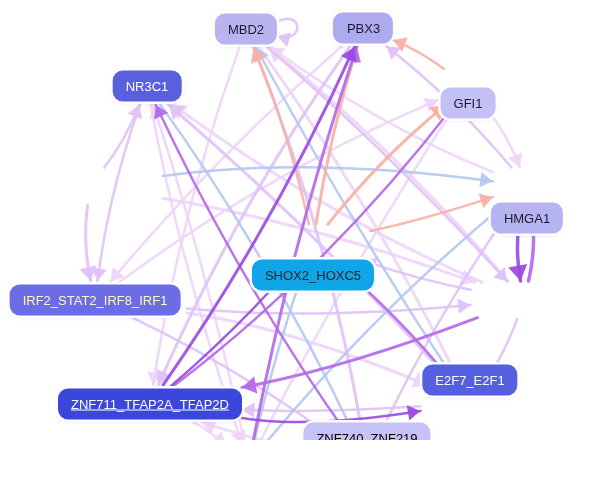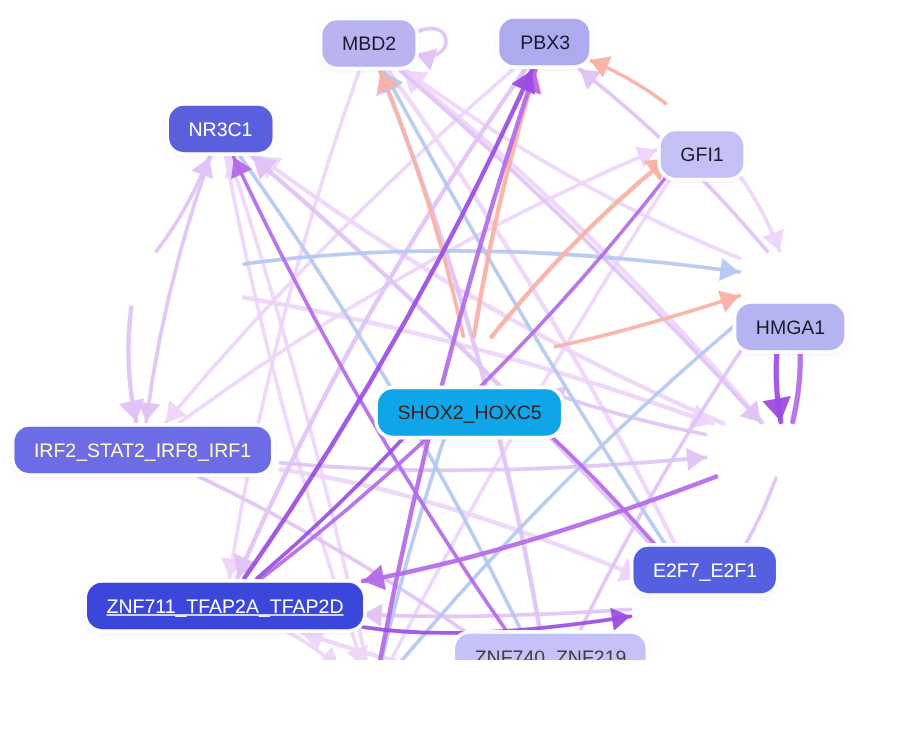--- a/index.html
+++ b/index.html
@@ -128,15 +128,15 @@
       <div class="node" style="left: 246px; top: 29px; background: rgb(185, 180, 240); color: rgb(26, 26, 46);">MBD2</div>
       <div class="node" style="left: 363px; top: 28px; background: rgb(174, 170, 238); color: rgb(26, 26, 46); padding-left: 14px;">PBX3</div>
       <div class="node" style="left: 147px; top: 86px; background: rgb(90, 96, 221); color: rgb(255, 255, 255);">NR3C1</div>
       <div class="node" style="left: 468px; top: 103px; background: rgb(194, 192, 245); color: rgb(26, 26, 46);">GFI1</div>
       <div class="node" style="left: 527px; top: 186px; background: rgb(182, 179, 241); color: rgb(26, 26, 46); margin-top: 32px;">HMGA1</div>
       <div class="node" style="left: 313px; top: 243px; background: #0ea5e9; color: rgb(61, 31, 28); margin-top: 32px;">SHOX2_HOXC5</div>
       <div class="node" style="left: 95px; top: 300px; background: rgb(107, 108, 230); color: #fef9c3;">IRF2_STAT2_IRF8_IRF1</div>
       <div class="node" style="left: 150px; top: 404px; background: rgb(59, 70, 219); color: rgb(255, 255, 255); text-decoration: underline;">ZNF711_TFAP2A_TFAP2D</div>
       <div class="node" style="left: 470px; top: 380px; background: rgb(85, 96, 224); color: rgb(255, 255, 255);">E2F7_E2F1</div>
       <div class="node" style="left: 249px; top: 463px; background: rgb(189, 186, 243); color: rgb(26, 26, 46);">SP3</div>
-      <div class="node" style="left: 367px; top: 438px; background: rgb(196, 194, 246); color: #404040;">ZNF740_ZNF219</div>
+      <div class="node" style="left: 367px; top: 438px; background: rgb(196, 194, 246); color: #000000;">ZNF740_ZNF219</div>
     </div>
 </div>
 
 </body></html>

